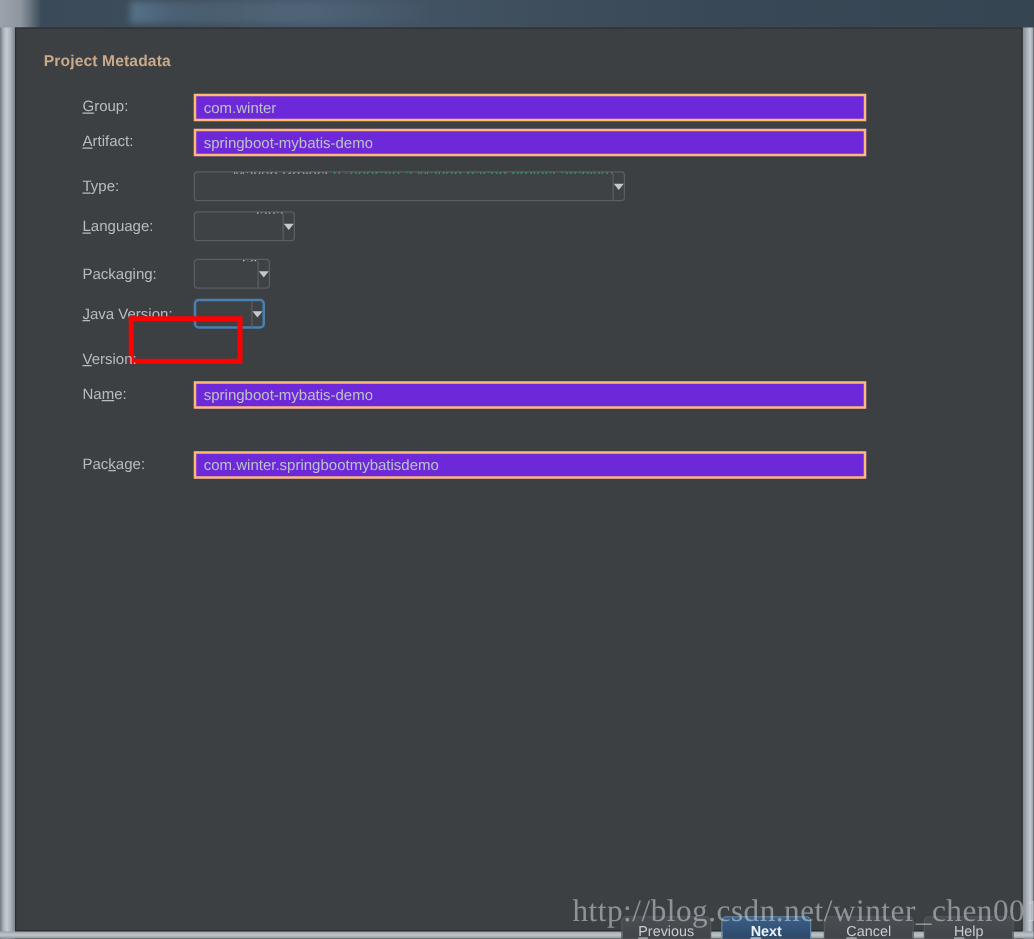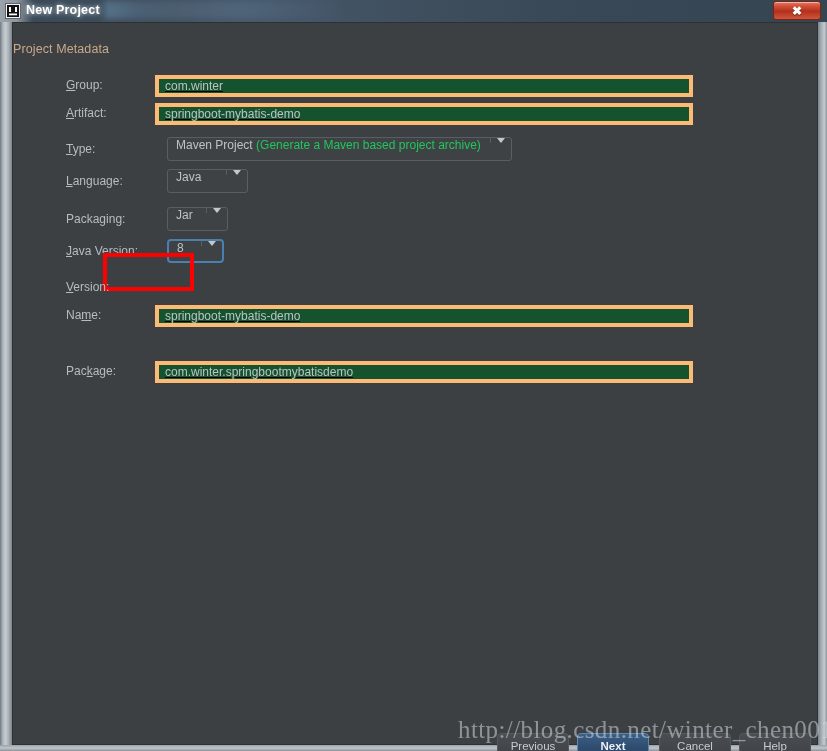--- a/index.html
+++ b/index.html
@@ -74,49 +74,49 @@
     text-shadow: 0 1px 1px rgba(0,0,0,.45); line-height: 1;
   }
 
   
   .dialog {
     position: absolute; left: 12px; top: 22px; width: 806px; height: 723px;
     background: #3c4043;
     border: 1px solid #2e3134;
   }
   .panel-title {
-    position: absolute; left: 0; top: 19px;
-    font-size: 12.5px; font-weight: normal; color: #c9a98a;
+    position: absolute; left: 22px; top: 19px;
+    font-size: 12.5px; font-weight: bold; color: #c9a98a;
     letter-spacing: .1px;
   }
 
   
   .row { position: absolute; left: 0; width: 806px; height: 22px; margin-left: 38px; }
   .lbl {
     position: absolute; left: 15px; top: 3px;
     font-size: 12px; color: #b6bcc1; white-space: nowrap;
   }
   .lbl u { text-decoration: underline; text-underline-offset: 1px; }
 
   .field {
     position: absolute; left: 104px; width: 538px; height: 22px;
-    background: #14532d; border: 4px solid #fdba74;
+    background: #6d28d9; border: 2px solid #fdba74;
     display: flex; align-items: center;
-    padding: 0 6px; cursor: text; text-decoration: underline;
+    padding: 0 6px; cursor: text;
   }
   .field span {
     font-size: 12px; color: #bcc2c7; white-space: nowrap;
     overflow: hidden; text-overflow: ellipsis;
   }
 
   
   .combo {
-    position: absolute; left: 116px; height: 24px;
+    position: absolute; left: 104px; height: 24px;
     background: #3f4245; border: 1px solid #5a5e62; border-radius: 3px;
-    display: flex; align-items: flex-start; cursor: pointer;
+    display: flex; align-items: flex-end; cursor: pointer; flex-direction: column;
   }
   .combo .val {
     flex: 1 1 auto; display: flex; align-items: center;
     padding: 0 8px; font-size: 12px; color: #bcc2c7;
     white-space: nowrap; overflow: hidden;
   }
   .combo .val .dim { color: #22c55e; }
   .combo .arrow {
     flex: 0 0 21px; border-left: 1px solid #5a5e62;
     display: flex; align-items: center; justify-content: center;
@@ -166,34 +166,20 @@
 </style>
 </head>
 <body>
 
 <div class="backdrop">
   <div class="backdrop-blur"></div>
 </div>
 
 <div class="window-frame">
 
-  <div class="titlebar">
-    <div class="app-icon">
-      <svg width="12" height="12" viewBox="0 0 12 12" aria-hidden="true">
-        <rect x="0" y="0" width="12" height="12" fill="#111111"></rect>
-        <rect x="2" y="2" width="2" height="5" fill="#ffffff"></rect>
-        <rect x="8" y="2" width="2" height="5" fill="#ffffff"></rect>
-        <rect x="2" y="8.5" width="8" height="1.8" fill="#ffffff"></rect>
-      </svg>
-    </div>
-    <div class="title-text">New Project</div>
-    <div class="close-btn">
-      <span>✖</span>
-    </div>
-  </div>
 
   <div class="frame-left"></div>
   <div class="frame-right"></div>
   <div class="frame-bottom"></div>
 
   <div class="dialog">
 
     <div class="panel-title">Project Metadata</div>
 
     <div class="row" style="top:52px">

